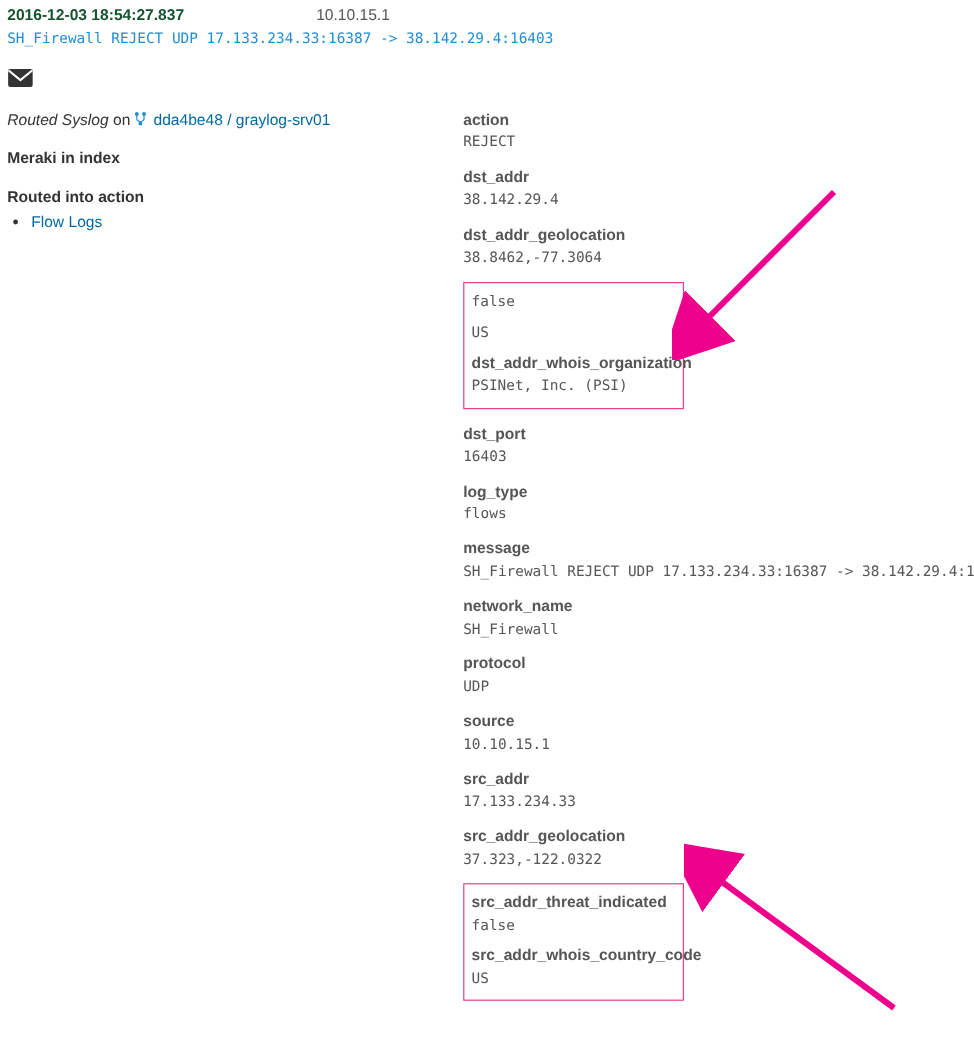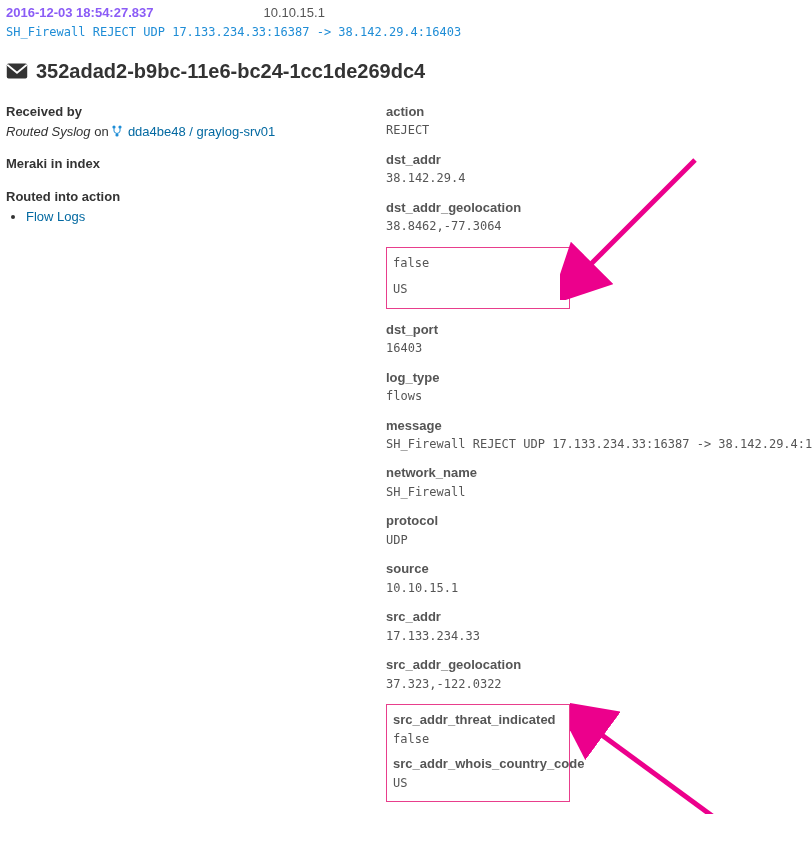--- a/index.html
+++ b/index.html
@@ -1,19 +1,19 @@
 <!DOCTYPE html>
 <html><head>
 <meta charset="utf-8">
 <style>
   html,body{margin:0;padding:0;background:#fff;color:#333;font-family:"Helvetica Neue",Helvetica,Arial,sans-serif;font-size:13px;line-height:1.4;}
   body{width:812px;position:relative;}
   .wrap{padding:0 6px;}
   .row1{display:flex;align-items:baseline;padding-top:4px;}
-  .ts{font-weight:700;color:#8b5cf6;}
+  .ts{font-weight:700;color:#14532d;}
   .ip{margin-left:110px;color:#555;}
   .row2{font-family:Menlo,Consolas,monospace;font-size:12px;color:#1f8dd6;padding:2px 0 10px 0;}
   .title-row{display:flex;align-items:center;font-size:20px;font-weight:700;color:#333;padding:6px 0 18px 0;}
   .mail-icon{width:22px;height:16px;margin-right:8px;flex:0 0 auto;}
   .cols{display:flex;align-items:flex-start;}
   .left{width:380px;flex:0 0 auto;}
   .right{flex:0 0 420px;}
   .lh{font-weight:700;color:#333;margin:0 0 2px 0;font-size:13px;}
   .lblock{margin-bottom:14px;}
   .lval{color:#333;}
@@ -37,27 +37,25 @@
     <span class="ts">2016-12-03 18:54:27.837</span>
     <span class="ip">10.10.15.1</span>
   </div>
   <div class="row2">SH_Firewall REJECT UDP 17.133.234.33:16387 -&gt; 38.142.29.4:16403</div>
 
   <div class="title-row">
     <svg class="mail-icon" viewBox="0 0 24 18">
         <rect x="0.5" y="0.5" width="23" height="17" rx="2" fill="#333"></rect>
         <path d="M1 2 L12 11 L23 2" stroke="#fff" stroke-width="2" fill="none"></path>
       </svg>
-    <span>352adad2-b9bc-11e6-bc24-1cc1de269dc4</span>
   </div>
 
   <div class="cols">
     <div class="left">
       <div class="lblock">
-        <div class="lh">Received by</div>
         <div class="lval">
           <span class="em">Routed Syslog</span><span> on </span><a class="link" href="#"><svg class="fork" width="10" height="12" viewBox="0 0 10 12">
                 <circle cx="2" cy="2" r="1.6" fill="#1f8dd6"></circle>
                 <circle cx="8" cy="2" r="1.6" fill="#1f8dd6"></circle>
                 <circle cx="5" cy="10" r="1.6" fill="#1f8dd6"></circle>
                 <path d="M2 3 V6 Q2 8 5 8.5 M8 3 V6 Q8 8 5 8.5" stroke="#1f8dd6" stroke-width="1" fill="none"></path>
               </svg> <span>dda4be48 / graylog-srv01</span></a>
         </div>
       </div>
       <div class="lblock">
@@ -84,20 +82,24 @@
           <div class="fk">dst_addr_geolocation</div>
           <div class="fv">38.8462,-77.3064</div>
         </div>
 
       <div class="boxed">
         <div class="field">
             <div class="fv">false</div>
           </div>
         <div class="field">
             <div class="fv">US</div>
+          </div>
+        <div class="field">
+            <div class="fk">dst_addr_whois_organization</div>
+            <div class="fv">PSINet, Inc. (PSI)</div>
           </div>
       </div>
 
       <div class="field">
           <div class="fk">dst_port</div>
           <div class="fv">16403</div>
         </div>
       <div class="field">
           <div class="fk">log_type</div>
           <div class="fv">flows</div>

